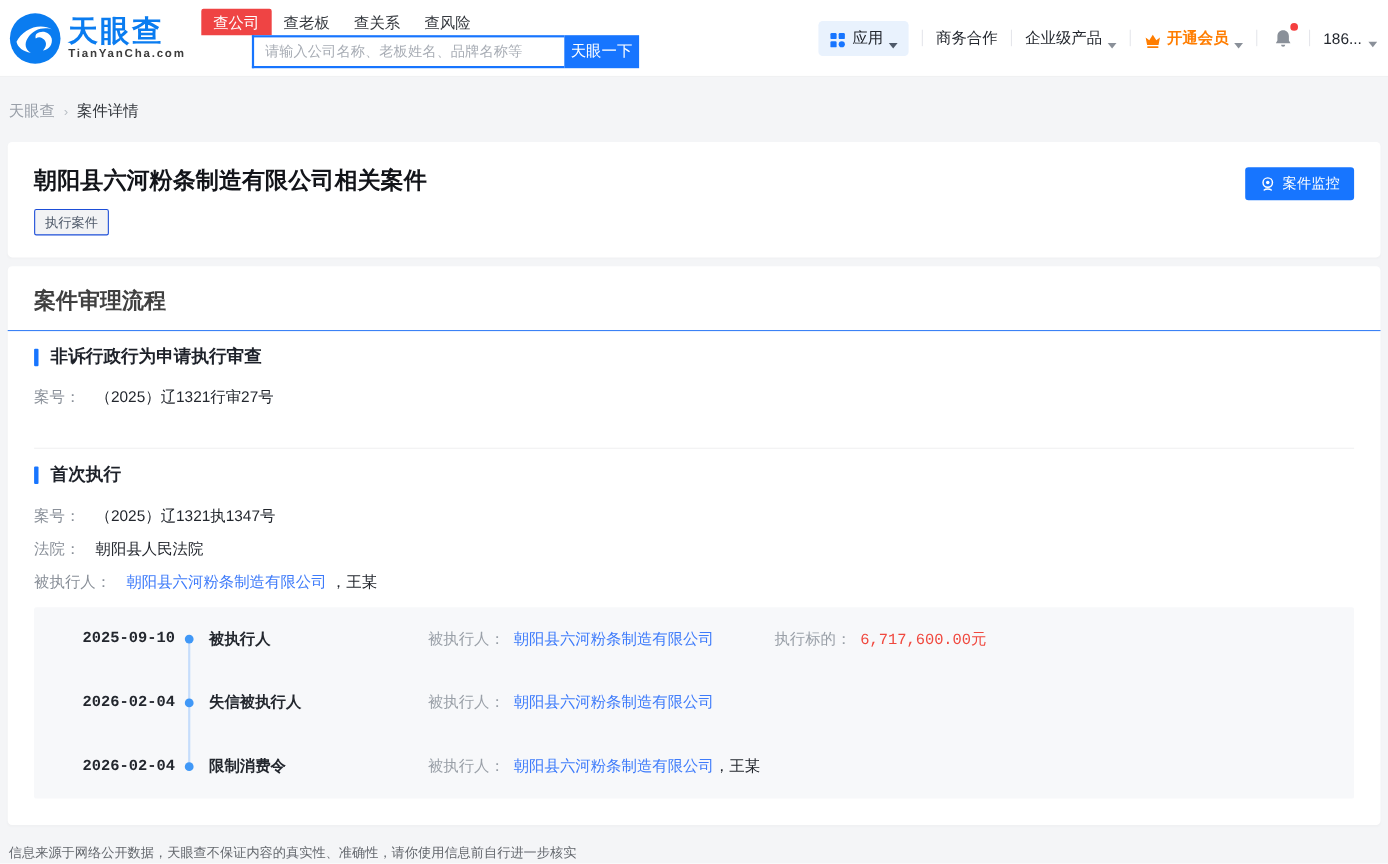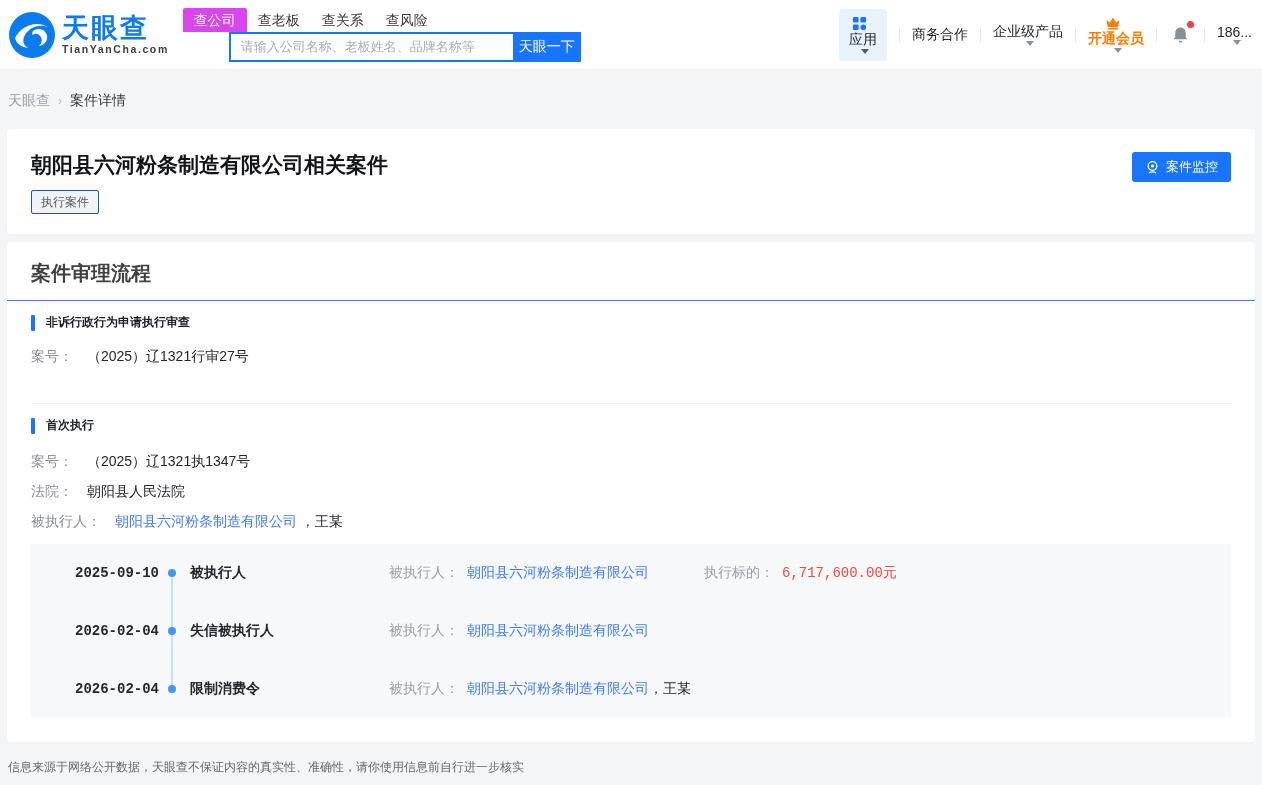--- a/index.html
+++ b/index.html
@@ -17,28 +17,28 @@
   .logo-txt { margin-left:6px; display:flex; flex-direction:column; }
   .logo-cn { font-size:27px; font-weight:bold; color:#0a7cf0; line-height:28px; letter-spacing:2px; }
   .logo-en { font-size:10.5px; font-weight:bold; color:#3d3d3d; letter-spacing:1.6px; margin-top:1px; }
   .promo { margin-left:18px; background:#e7161b; color:#fff; padding:4px 9px; border-radius:2px; line-height:19px; }
   .promo-l1 { font-size:14px; font-weight:bold; letter-spacing:4.5px; white-space:nowrap; }
   .promo-l2 { font-size:13px; letter-spacing:0.5px; white-space:nowrap; }
 
   .search-wrap { margin-left:14px; width:398px; }
   .search-tabs { display:flex; height:24px; align-items:flex-end; }
   .search-tab { font-size:14px; color:#34383e; padding:3px 11px; cursor:pointer; line-height:18px; }
-  .search-tab.active { background:#d946ef; color:#fff; border-radius:2px 2px 0 0; }
+  .search-tab.active { background:#ef4444; color:#fff; border-radius:2px 2px 0 0; }
   .search-box { display:flex; height:30px;margin-left:46px; }
   .search-input { flex:1; border:2px solid #1775ff; border-right:none; padding:0 10px; font-size:13px; color:#1d2129; outline:none; }
   .search-input::placeholder { color:#a8adb5; }
   .search-btn { width:68px; background:#1775ff; color:#fff; border:none; font-size:14px; cursor:pointer; }
 
   .hnav { margin-left:auto; margin-right:10px; display:flex; align-items:center; }
-  .hnav-item { display:flex; align-items:center; font-size:14px; color:#23272e; cursor:pointer; white-space:nowrap;flex-direction:column; }
+  .hnav-item { display:flex; align-items:flex-end; font-size:14px; color:#23272e; cursor:pointer; white-space:nowrap; }
   .app-entry { background:#e9f2fd; border-radius:4px; padding:7px 10px; }
   .app-entry .caret { margin-left:5px; }
   .caret { width:0; height:0; border-left:4px solid transparent; border-right:4px solid transparent; border-top:5px solid #4e5969; display:inline-block; }
   .hdiv { width:1px; height:15px; background:#e5e6eb; margin:0 12px; }
   .vip { color:#ff7d00; font-weight:600; }
   .vip svg { margin-right:5px; }
   .vip .caret { border-top-color:#8a9099; margin-left:5px; }
   .ent .caret { border-top-color:#8a9099; margin-left:5px; }
   .bell { position:relative; padding:0 2px; }
   .bell-dot { position:absolute; top:-4px; right:-2px; width:7px; height:7px; border-radius:50%; background:#f53f3f; }
@@ -56,21 +56,21 @@
   .title-card { padding:23px 24px 20px; display:flex; align-items:flex-start; }
   .page-title { font-size:21px; font-weight:bold; color:#121419; line-height:26px; }
   .badge { display:inline-block; margin-top:12px; font-size:12px; color:#4e5969; background:#f2f3f5; border:1px solid #1d4ed8; border-radius:2px; padding:3px 9px; line-height:16px; }
   .monitor-btn { margin-left:auto; display:flex; align-items:center; gap:6px; background:#1775ff; color:#fff; border:none; border-radius:3px; height:30px; padding:0 13px; font-size:13px; cursor:pointer;text-align:center; }
 
   .flow-card { margin-top:8px; padding-bottom:24px; }
   .section-header { font-size:20px; font-weight:bold; color:#404040; padding:18px 24px 13px; border-bottom:1px solid #3b82f6; }
   .section-body { padding:0 24px; }
   .stage-title { display:flex; align-items:center; margin-top:13px; padding-top:0; }
   .stage-bar { width:4px; height:16px; background:#1775ff; border-radius:1px; margin-right:11px; }
-  .stage-name { font-size:12px; font-weight:bold; color:#1d2129; }
+  .stage-name { font-size:16px; font-weight:bold; color:#1d2129; }
   .field-row { margin-top:16px; font-size:14px; line-height:20px; }
   .field-row.first { margin-top:15px; }
   .field-label { color:#8a9099; margin-right:10px; }
   .field-value { color:#23272e;margin-top:16px; }
   .stage-divider { border:none; border-top:1px solid #f0f1f2; margin-top:37px; }
   .link { color:#3e7bfa; }
 
   
   .timeline { position:relative; margin-top:13px; background:#f7f8fa; border-radius:2px; }
   .timeline-line { position:absolute; left:140px; top:29px; bottom:29px; width:2px; background:#c6ddfb; }

